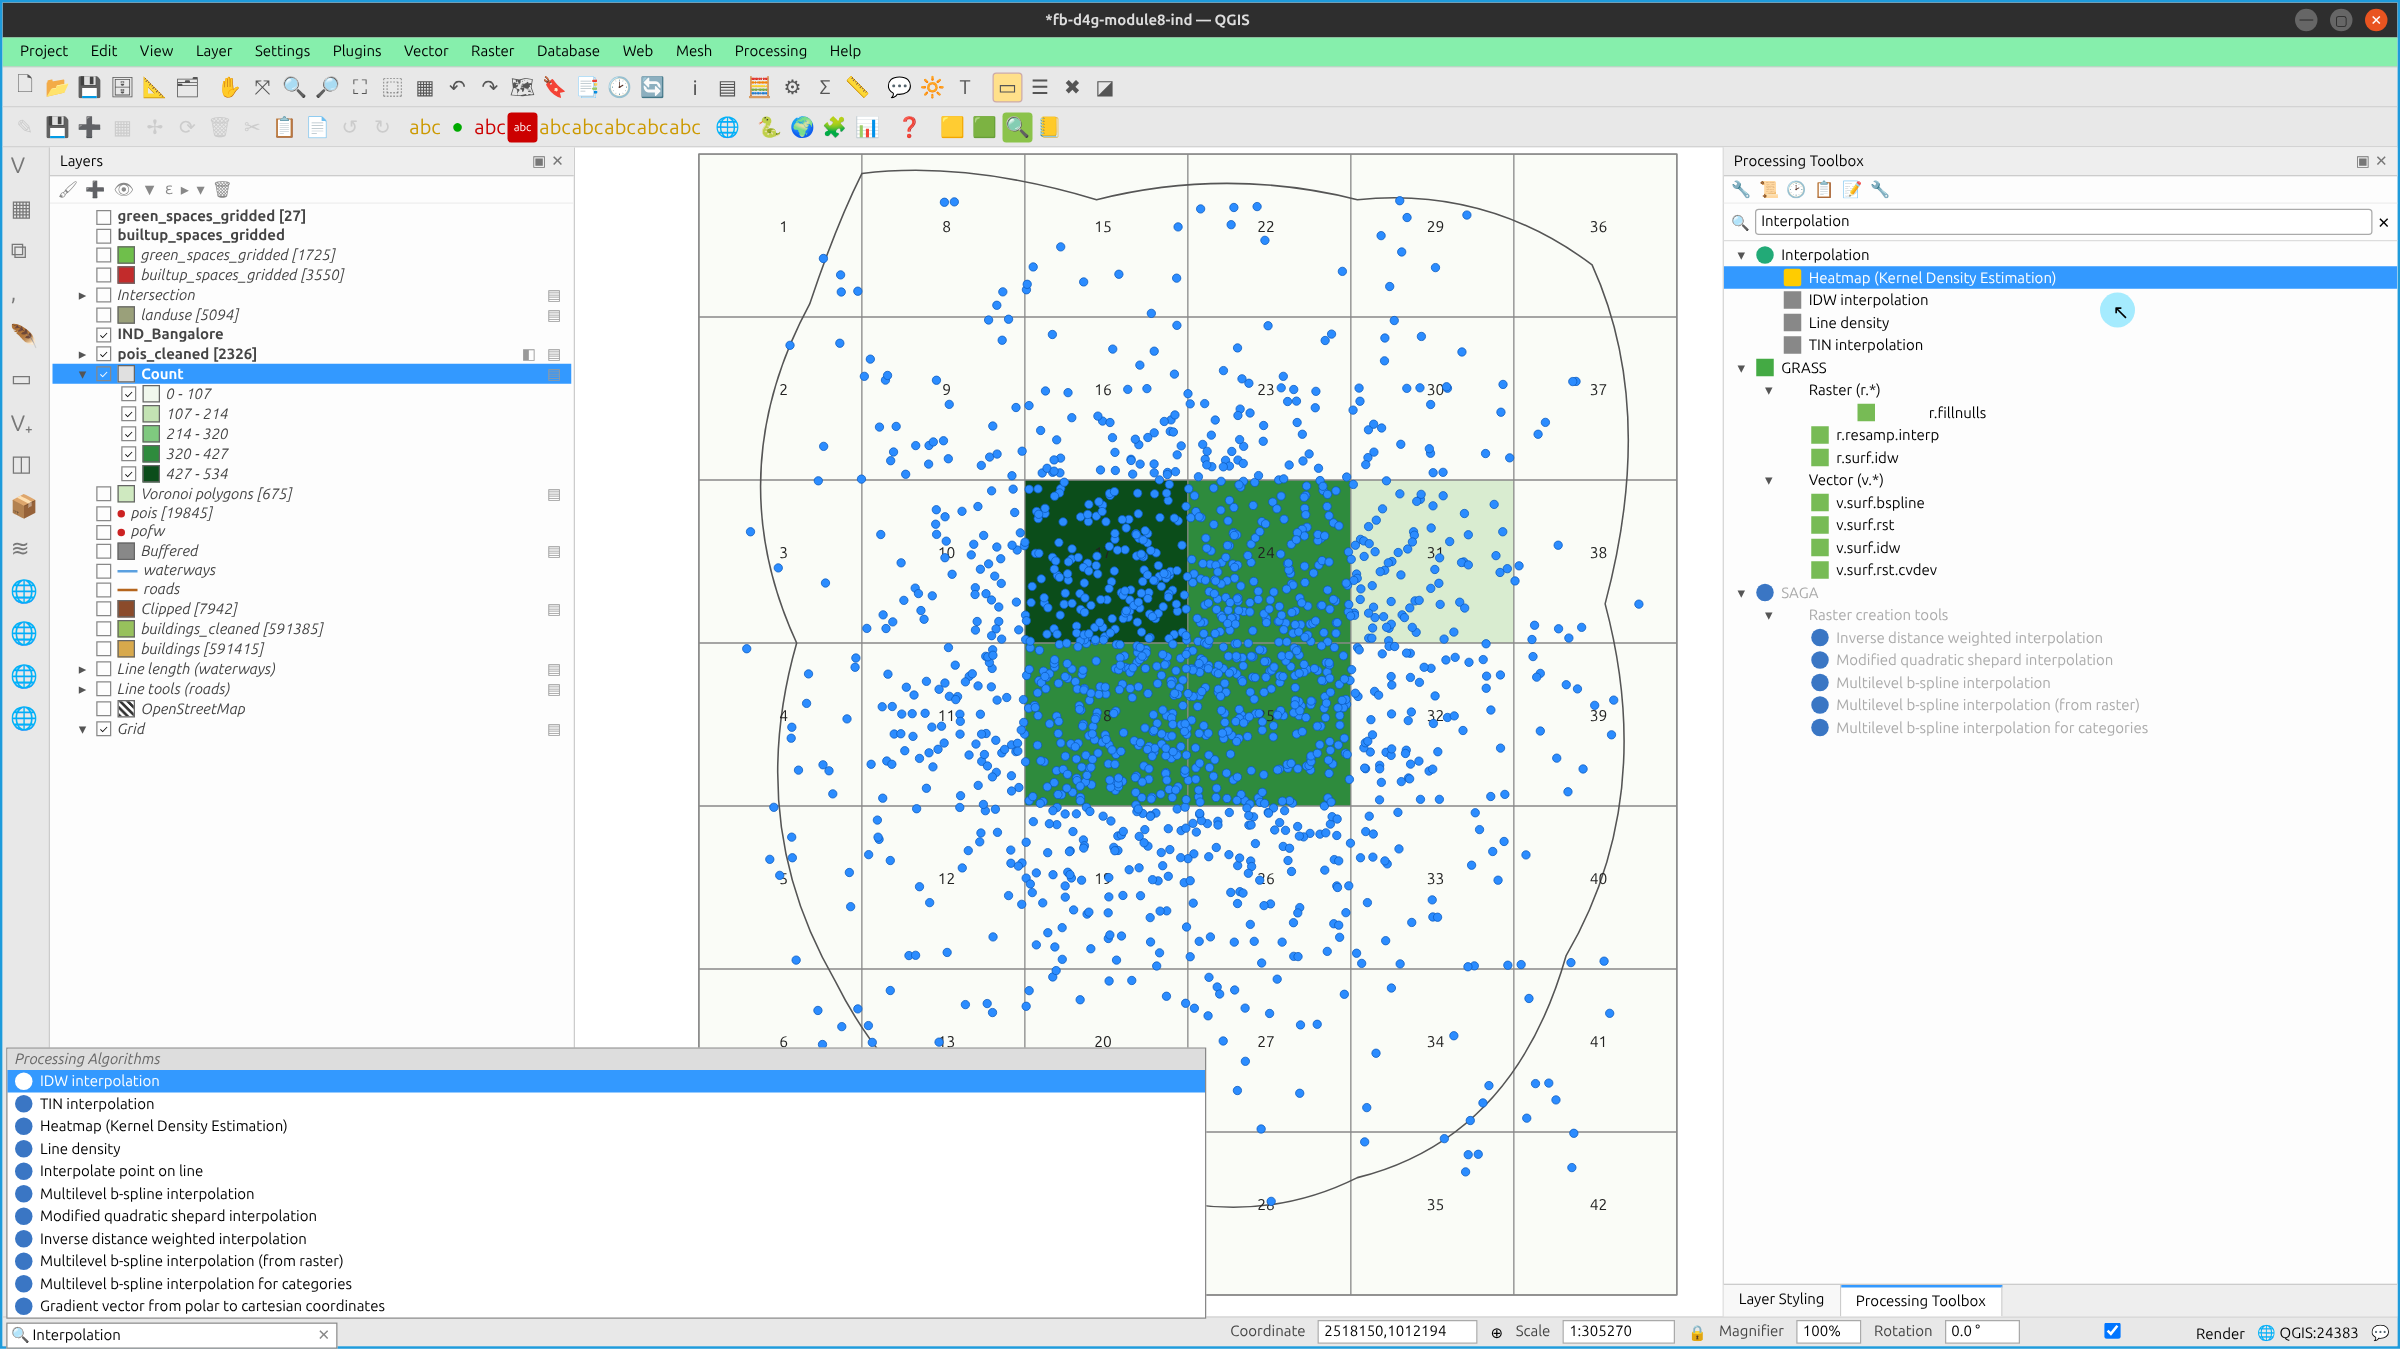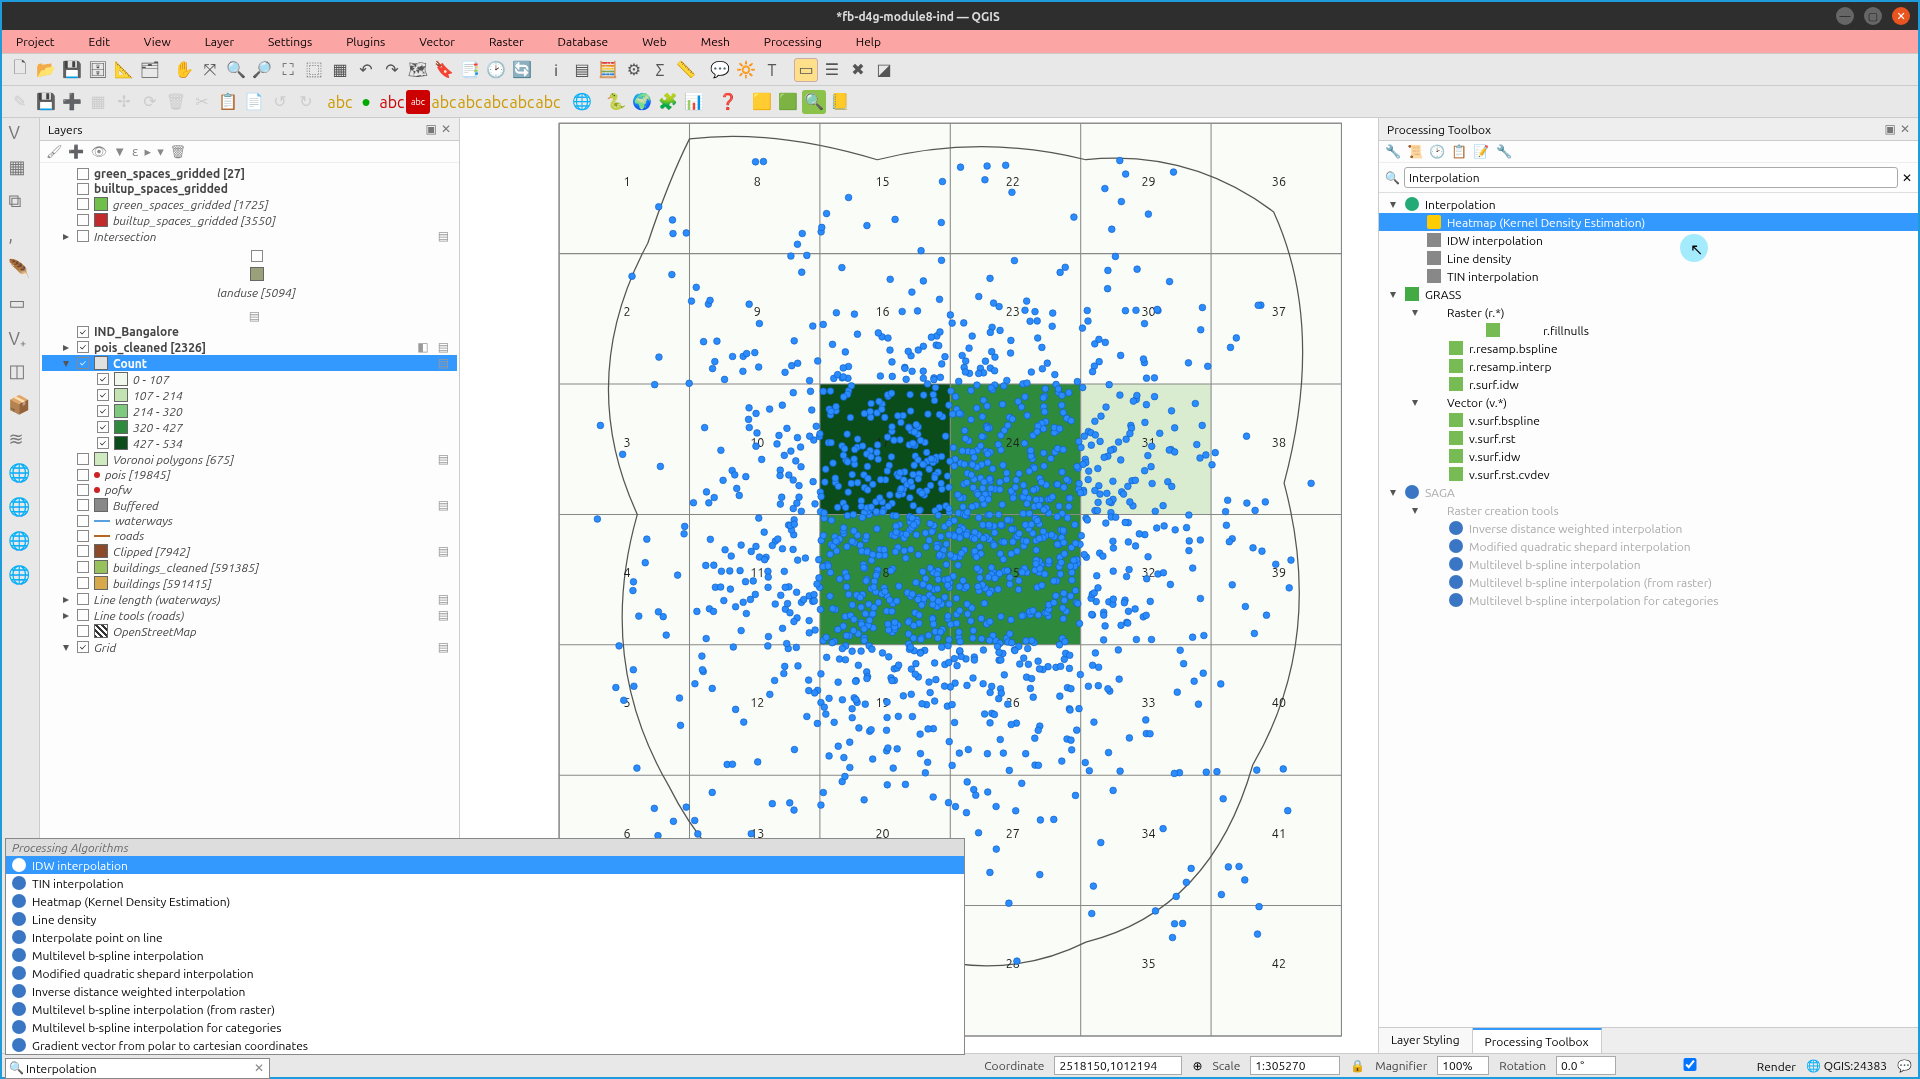--- a/index.html
+++ b/index.html
@@ -1,21 +1,21 @@
 <!DOCTYPE html>
 <html><head>
 <meta charset="utf-8">
 <style>
 * { box-sizing: border-box; margin: 0; padding: 0; font-family: "Ubuntu", "Segoe UI", sans-serif; font-size: 12px; }
 body { background: #f0f0f0; width: 1920px; height: 1079px; overflow: hidden; border: 2px solid #1e9bdb; }
 .titlebar { background: #2e2e2e; color: #ddd; height: 28px; display: flex; align-items: center; padding: 0 8px; }
 .titlebar .title { flex: 1; text-align: center; font-weight: bold; }
 .titlebar .wbtn { width: 18px; height: 18px; margin-left: 10px; border-radius: 9px; display:flex;align-items:center;justify-content:center;font-size:11px;}
 .wbtn.min{background:#666;color:#222}.wbtn.max{background:#666;color:#222}.wbtn.close{background:#e95420;color:#fff}
-.menubar { background: #fca5a5; height: 24px; display: flex; align-items: center; padding: 0 6px; gap: 18px; border-bottom: 1px solid #ccc;}
+.menubar { background: #86efac; height: 24px; display: flex; align-items: center; padding: 0 6px; gap: 2px; border-bottom: 1px solid #ccc;}
 .menubar span { padding: 3px 8px; border-radius:3px;}
 .toolbar { background: #e8e8e8; height: 32px; display: flex; align-items: center; padding: 0 6px; gap: 2px; border-bottom: 1px solid #ccc;}
 .toolbar .tbtn { width: 24px; height: 24px; display:flex;align-items:center;justify-content:center; border-radius:3px;font-size:16px;color:#555;}
 .toolbar .sep{width:6px;}
 .main { display: flex; height: calc(100% - 28px - 24px - 64px - 24px); }
 .leftstrip{width:38px;background:#e8e8e8;border-right:1px solid #ccc;display:flex;flex-direction:column;align-items:center;padding-top:4px;gap:10px;}
 .leftstrip .lb{width:24px;height:24px;font-size:18px;color:#777;}
 .layers-panel { width: 420px; background: #fdfdfd; border-right: 1px solid #ccc; display:flex;flex-direction:column; position:relative;}
 .panel-title{background:#eee;padding:4px 8px;display:flex;align-items:center;justify-content:space-between;border-bottom:1px solid #ccc;}
 .panel-title .pbtns span{margin-left:4px;color:#777;}
@@ -223,21 +223,21 @@
           <span class="name">builtup_spaces_gridded [3550]</span>
           <span class="spacer"></span>
         </div>
         <div class="layer-row" style="padding-left: 18px;">
           <span class="exp">▸</span>
           <span class="chk"></span>
           <span class="name">Intersection</span>
           <span class="spacer"></span>
           <span class="ind">▤</span>
         </div>
-        <div class="layer-row" style="padding-left: 18px; flex-direction: column;">
+        <div class="layer-row" style="padding-left: 18px;">
           <span class="exp"></span>
           <span class="chk"></span>
           <span class="sw" style="background: rgb(154, 160, 122);"></span>
           <span class="name">landuse [5094]</span>
           <span class="spacer"></span>
           <span class="ind">▤</span>
         </div>
         <div class="layer-row" style="padding-left: 18px;">
           <span class="exp"></span>
           <span class="chk">✓</span>
@@ -2121,25 +2121,20 @@
           <span>Raster (r.*)</span>
         </div>
         <div class="tree-row" style="padding-left: 52px; gap: 43px;">
           <span class="exp"></span>
           <span class="ico" style="background: rgb(119, 187, 85);"></span>
           <span>r.fillnulls</span>
         </div>
         <div class="tree-row" style="padding-left: 52px;">
           <span class="exp"></span>
           <span class="ico" style="background: rgb(119, 187, 85);"></span>
-          <span>r.resamp.bspline</span>
-        </div>
-        <div class="tree-row" style="padding-left: 52px;">
-          <span class="exp"></span>
-          <span class="ico" style="background: rgb(119, 187, 85);"></span>
           <span>r.resamp.interp</span>
         </div>
         <div class="tree-row" style="padding-left: 52px;">
           <span class="exp"></span>
           <span class="ico" style="background: rgb(119, 187, 85);"></span>
           <span>r.surf.idw</span>
         </div>
         <div class="tree-row" style="padding-left: 30px;">
           <span class="exp">▾</span>
           <span class="ico"></span>

